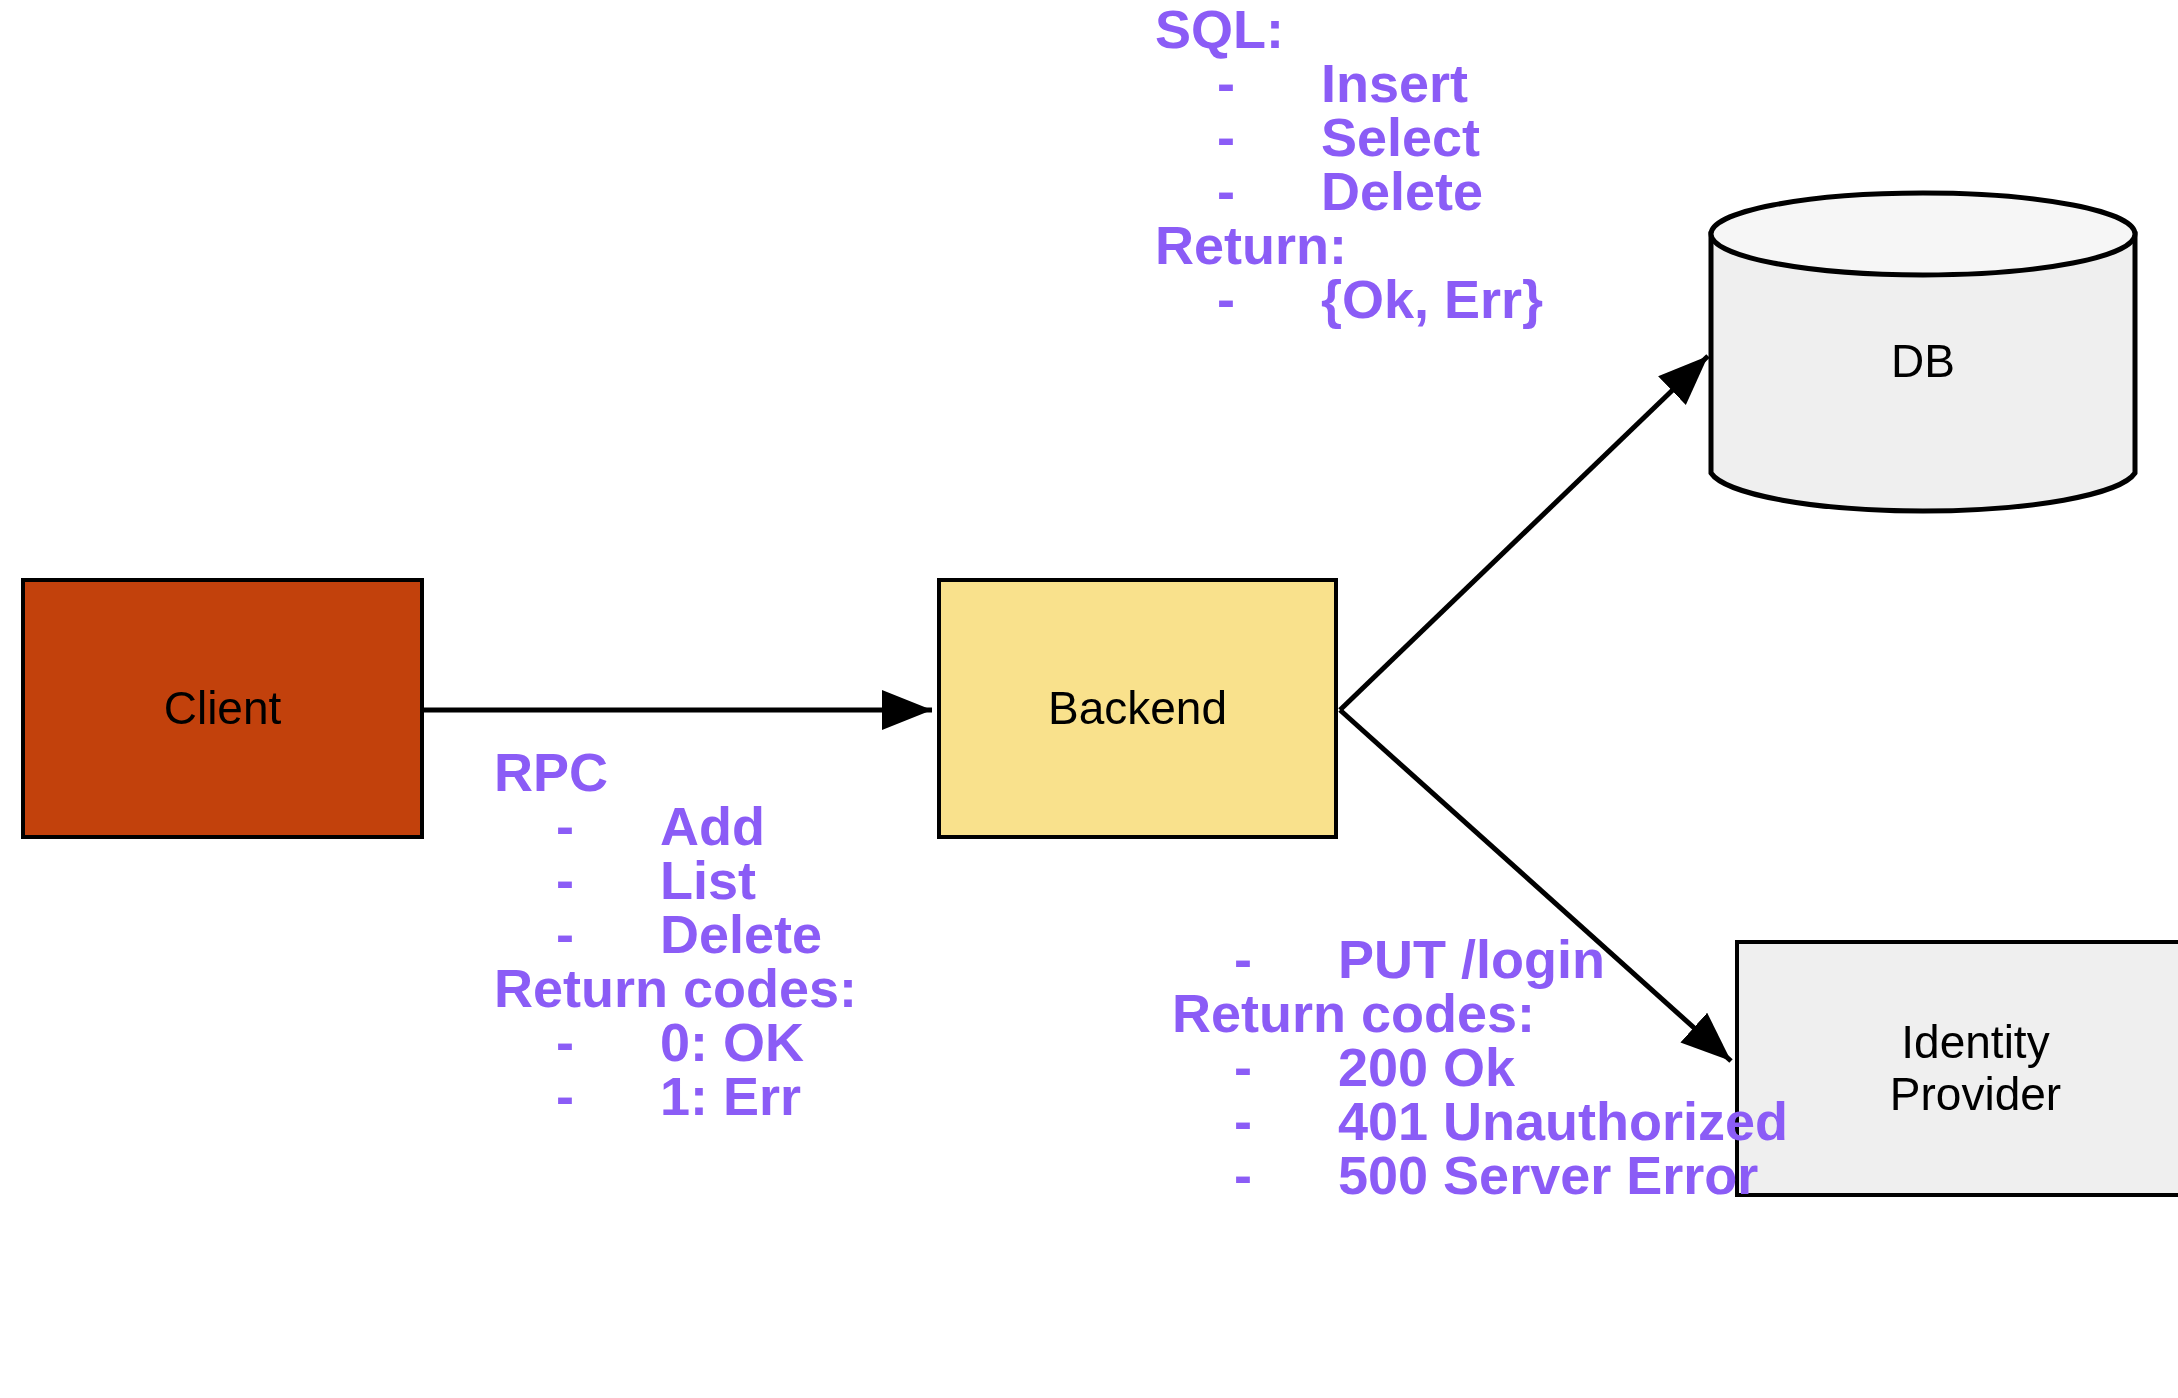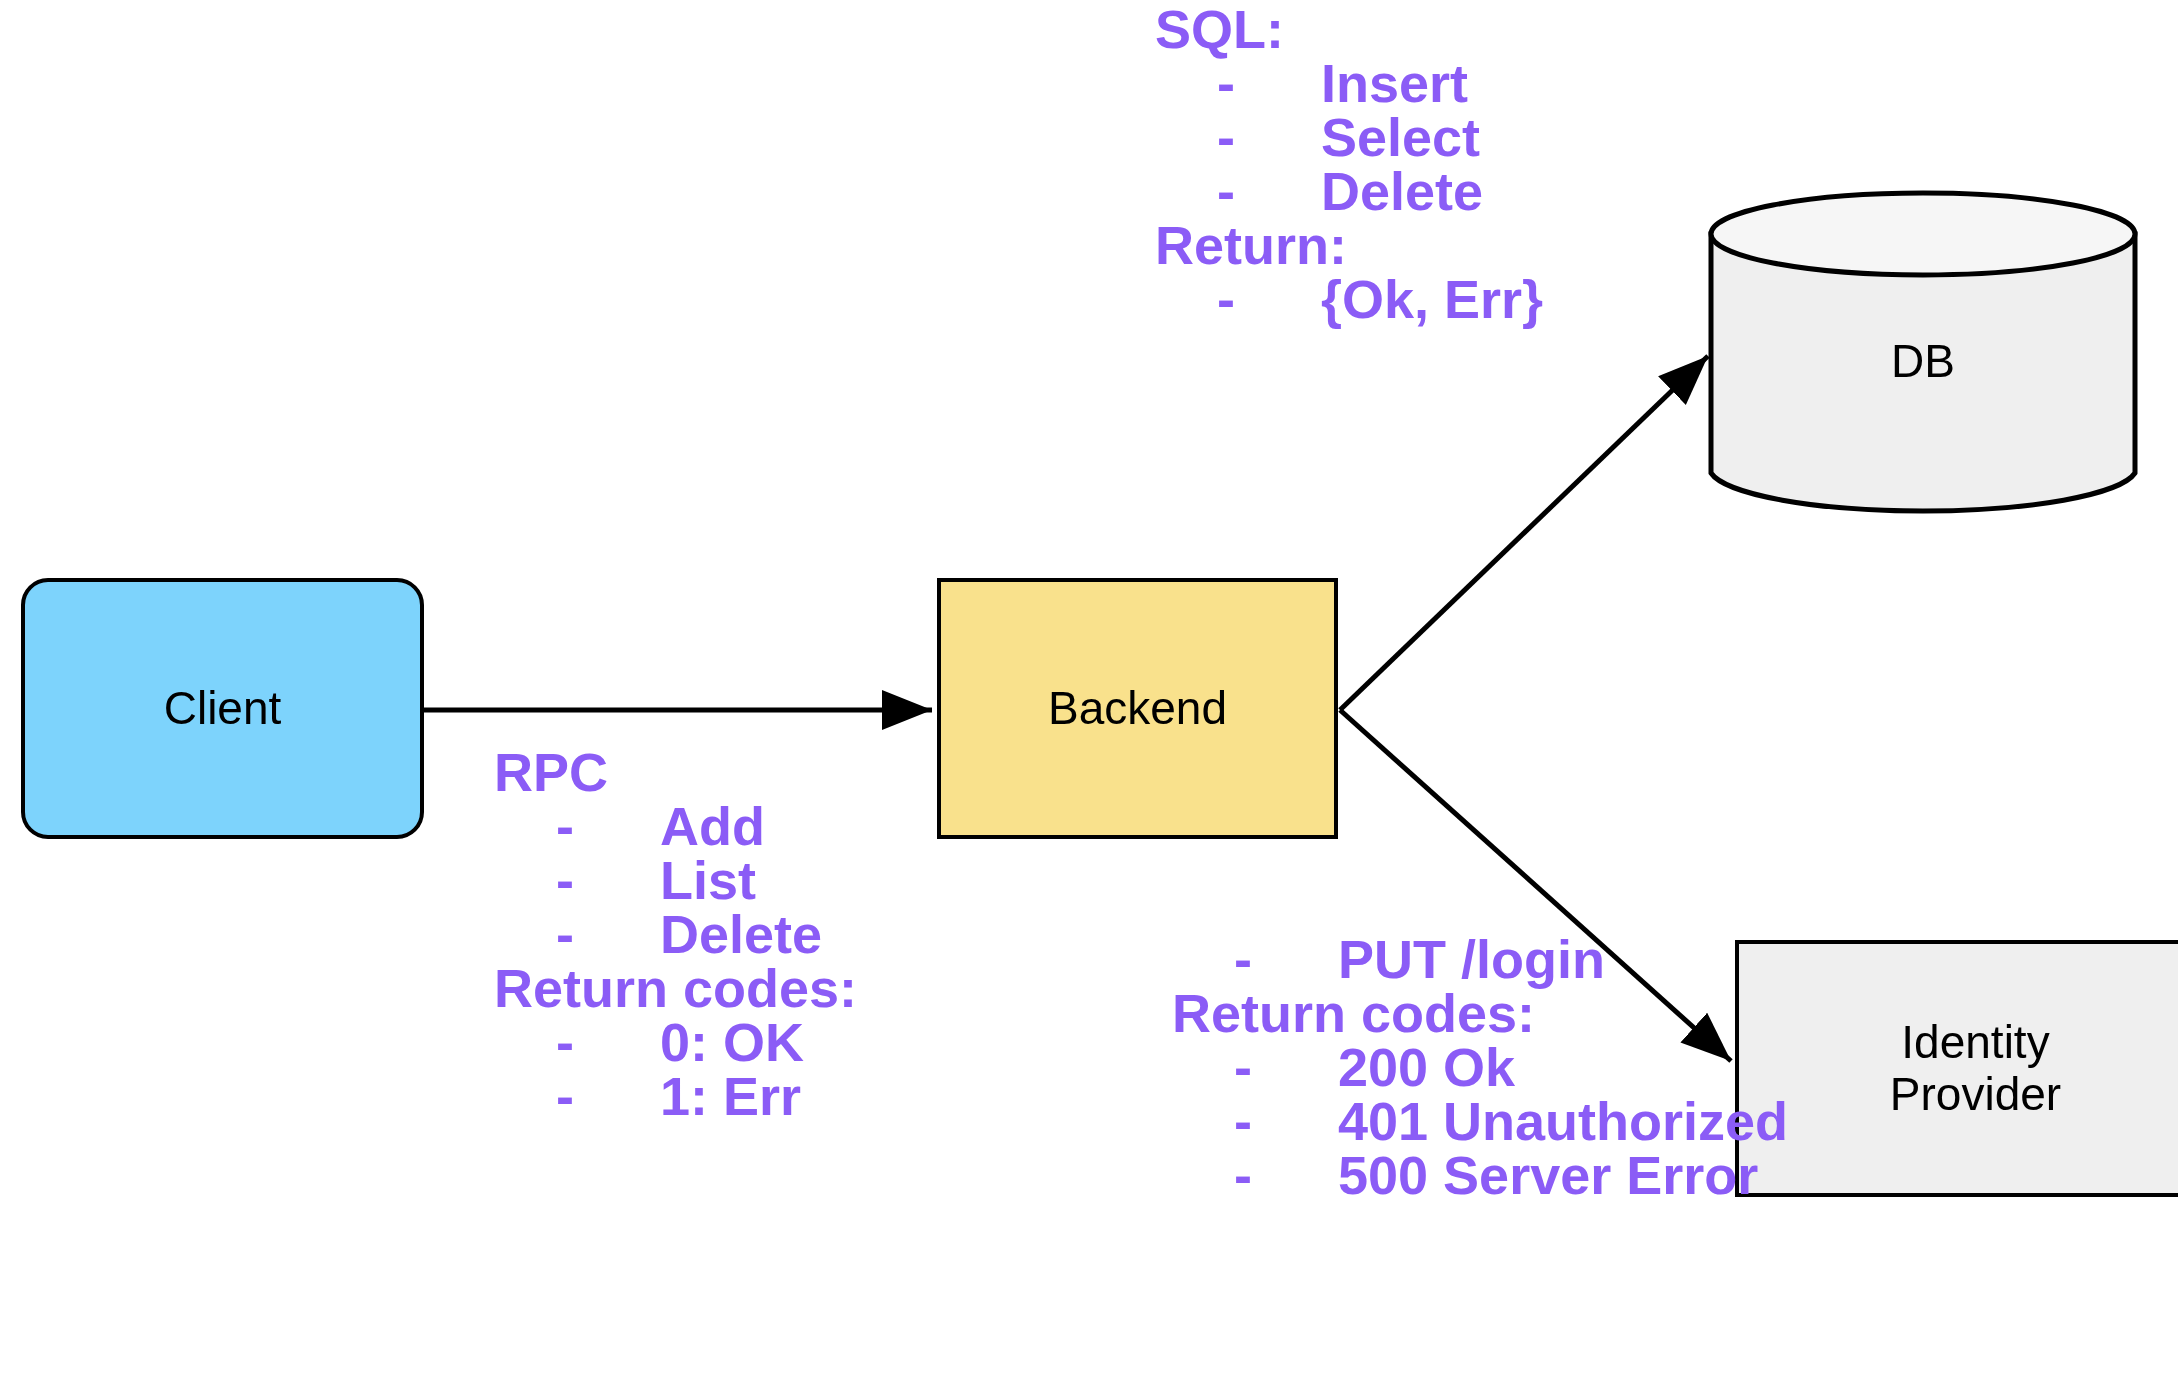--- a/index.html
+++ b/index.html
@@ -128,21 +128,21 @@
     <defs>
       <marker id="arrowhead" markerWidth="12" markerHeight="12" refX="10" refY="4" orient="auto" markerUnits="strokeWidth">
         <path d="M0,0 L10,4 L0,8 z" fill="#000000"></path>
       </marker>
     </defs>
     <line x1="424" y1="710" x2="932" y2="710" stroke="#000000" stroke-width="5" marker-end="url(#arrowhead)"></line>
     <line x1="1340" y1="710" x2="1708" y2="356" stroke="#000000" stroke-width="5" marker-end="url(#arrowhead)"></line>
     <line x1="1340" y1="710" x2="1731" y2="1061" stroke="#000000" stroke-width="5" marker-end="url(#arrowhead)"></line>
   </svg>
 
-  <div class="node node-rect" id="node-client" style="background:#7dd3fc;border-radius:27px;">
+  <div class="node node-rect" id="node-client" style="background:#c2410c;">
     <span class="node-label">Client</span>
   </div>
 
   <div class="node node-rect" id="node-backend" style="background:#F9E18C;">
     <span class="node-label">Backend</span>
   </div>
 
   <div class="node" id="node-db">
     <svg class="db-svg" viewBox="0 0 436 335" preserveAspectRatio="none" xmlns="http://www.w3.org/2000/svg">
       <path d="M6,48 L6,287 A214,44 0 0 0 430,287 L430,48 Z" fill="#EFEFEF" stroke="#000000" stroke-width="5"></path>

